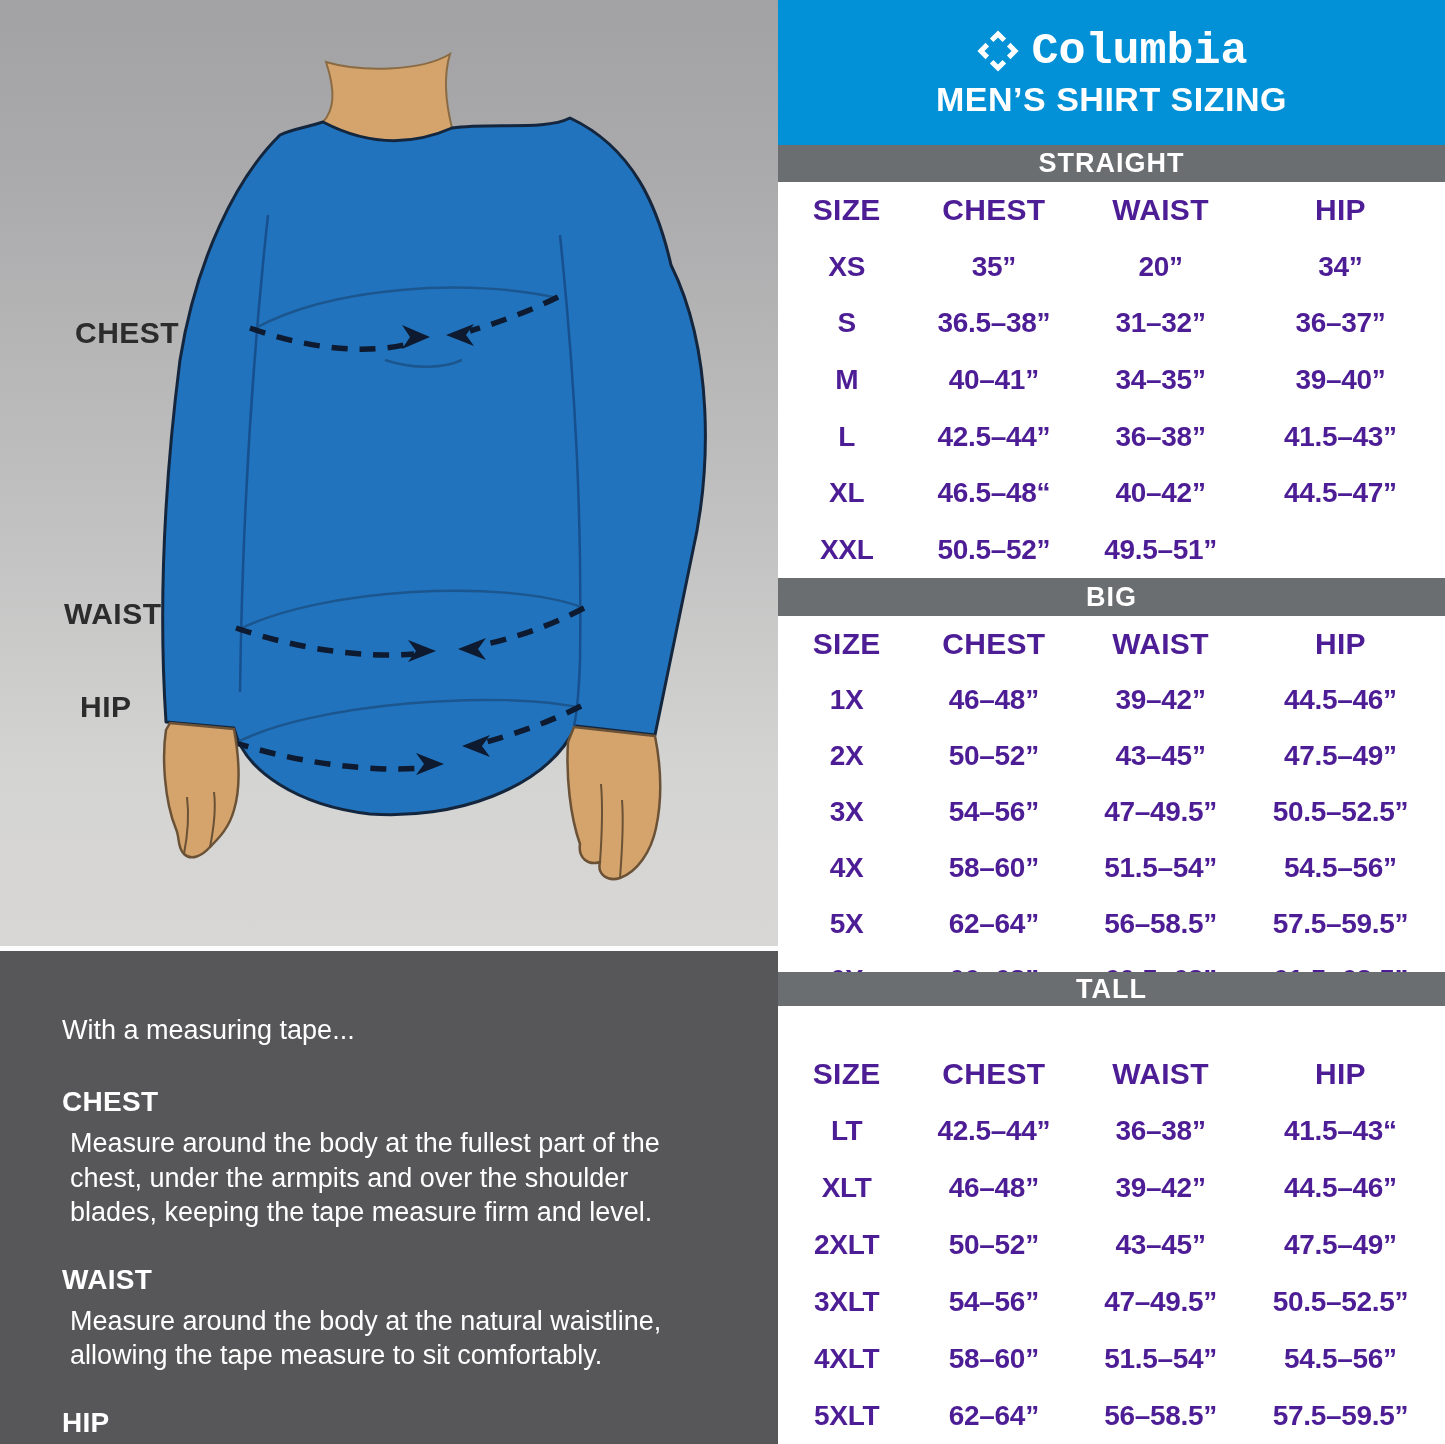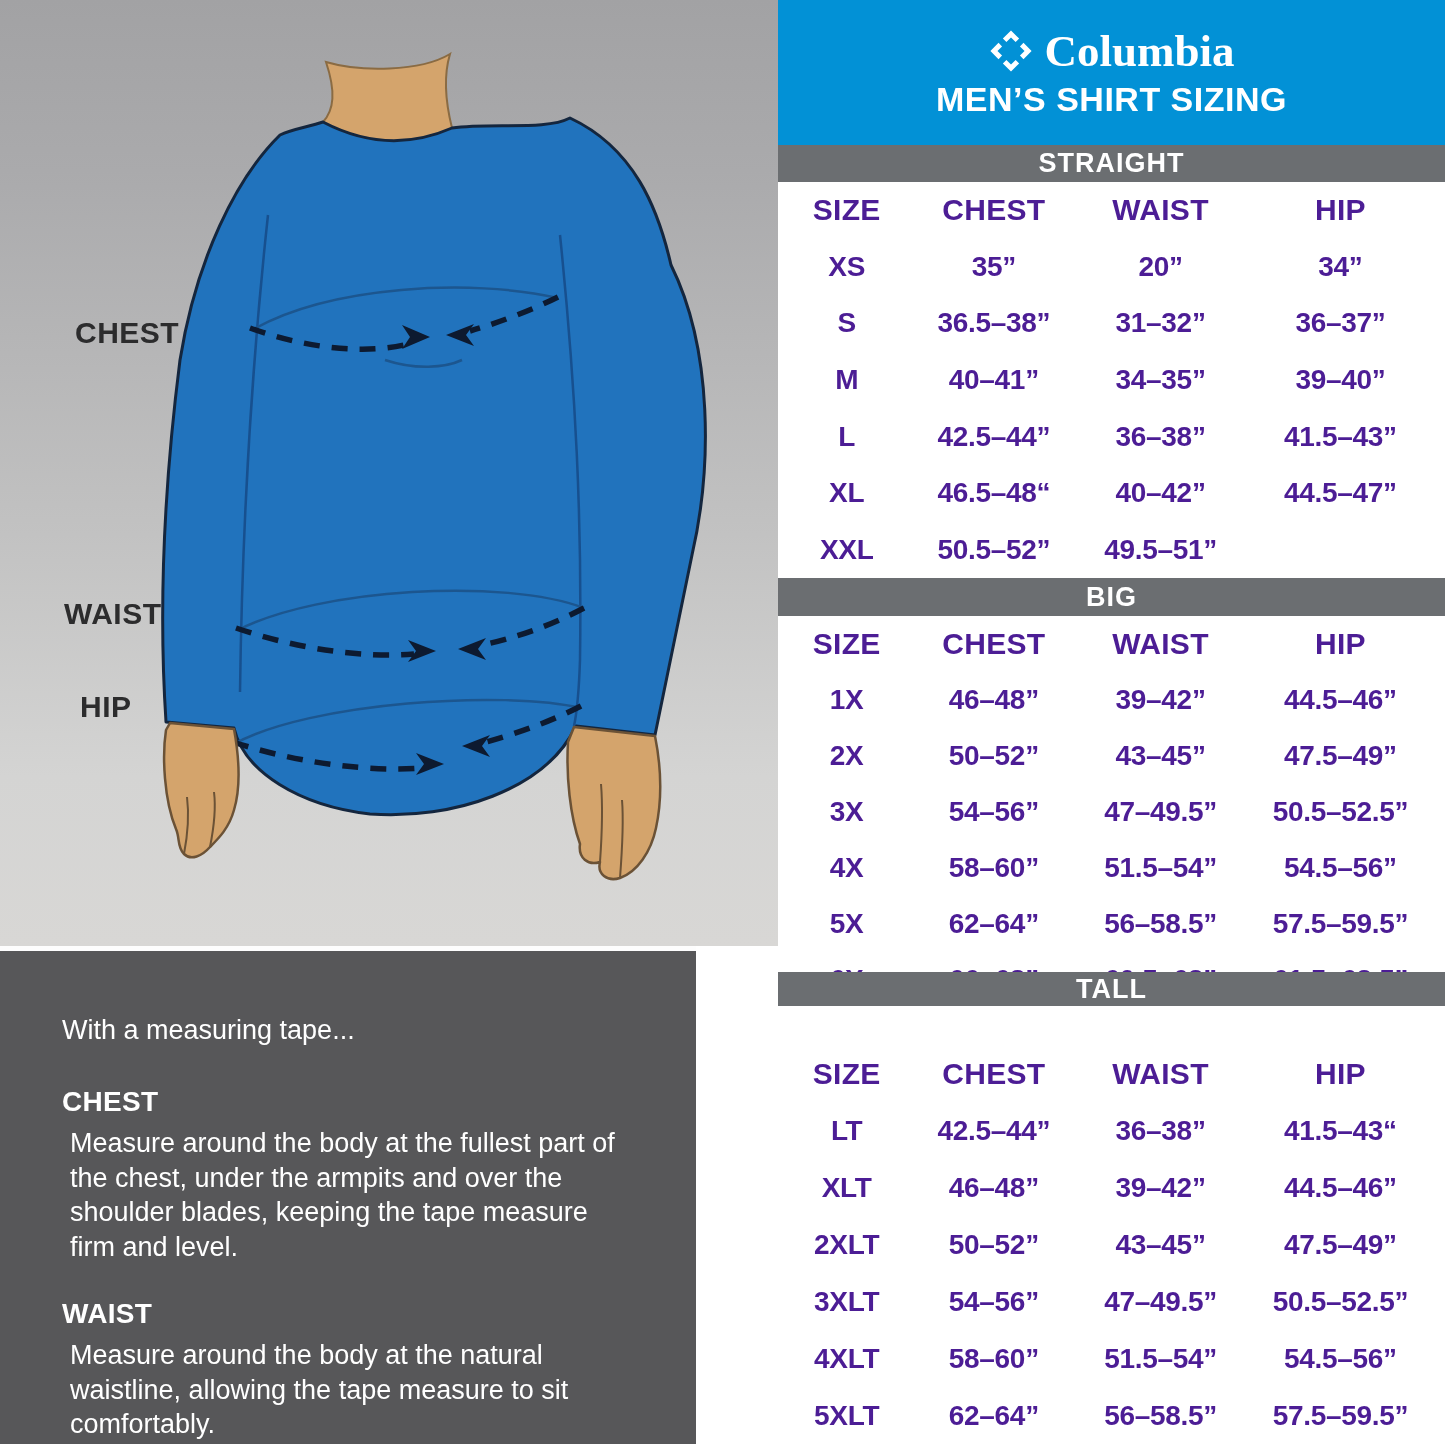--- a/index.html
+++ b/index.html
@@ -9,34 +9,34 @@
   
   .left{position:absolute;left:0;top:0;width:778px;height:1444px;}
   .figure-area{position:absolute;left:0;top:0;width:778px;height:946px;
     background:linear-gradient(180deg,#a2a2a4 0%,#aaaaac 18%,#c1c1c1 55%,#d4d4d3 82%,#d8d7d5 100%);}
   .figure-area svg{position:absolute;left:0;top:0;}
   .fig-label{position:absolute;color:#2c2c2d;font-size:30px;font-weight:600;letter-spacing:.5px;}
   .fig-label.chest{left:75px;top:316px;}
   .fig-label.waist{left:64px;top:597px;}
   .fig-label.hip{left:80px;top:690px;}
 
-  .instructions{position:absolute;left:0;top:946px;width:696px;height:498px;
+  .instructions{position:absolute;left:0;top:946px;width:778px;height:498px;
     box-sizing:border-box;background:#575759;border-top:5px solid #fdfdfd;
     color:#fff;padding:64px 58px 0 62px;}
   .instructions .intro{margin:0 0 40px 0;font-size:27px;}
   .instr-section{margin:0 0 34px 0;}
   .instr-section h3{margin:0 0 2px 0;font-size:28px;font-weight:700;letter-spacing:.3px;}
   .instr-section p{margin:8px;font-size:27px;line-height:1.28;}
 
   
   .right{position:absolute;left:778px;top:0;width:667px;height:1444px;background:#fff;}
   .brand-header{position:absolute;left:0;top:0;width:667px;height:145px;background:#0291d6;
     display:flex;flex-direction:column;align-items:center;justify-content:center;gap:6px;}
   .logo-row{display:flex;align-items:center;gap:10px;margin-top:2px;}
-  .wordmark{color:#fff;font-family:Liberation Serif, serif;font-weight:700;font-size:45px;line-height:1;}
+  .wordmark{color:#fff;font-family:Liberation Mono, monospace;font-weight:700;font-size:45px;line-height:1;}
   .panel-title{color:#fff;font-size:34px;font-weight:700;letter-spacing:.5px;}
 
   .banner{position:absolute;left:0;width:667px;height:37px;background:#6b6e71;
     display:flex;align-items:center;justify-content:center;
     color:#fff;font-size:27px;font-weight:700;letter-spacing:1px;}
   .banner.b1{top:145px;}
   .banner.b2{top:578px;height:38px;}
   .banner.b3{top:972px;height:34px;}
 
   .grid{position:absolute;left:0;width:654px;display:grid;

